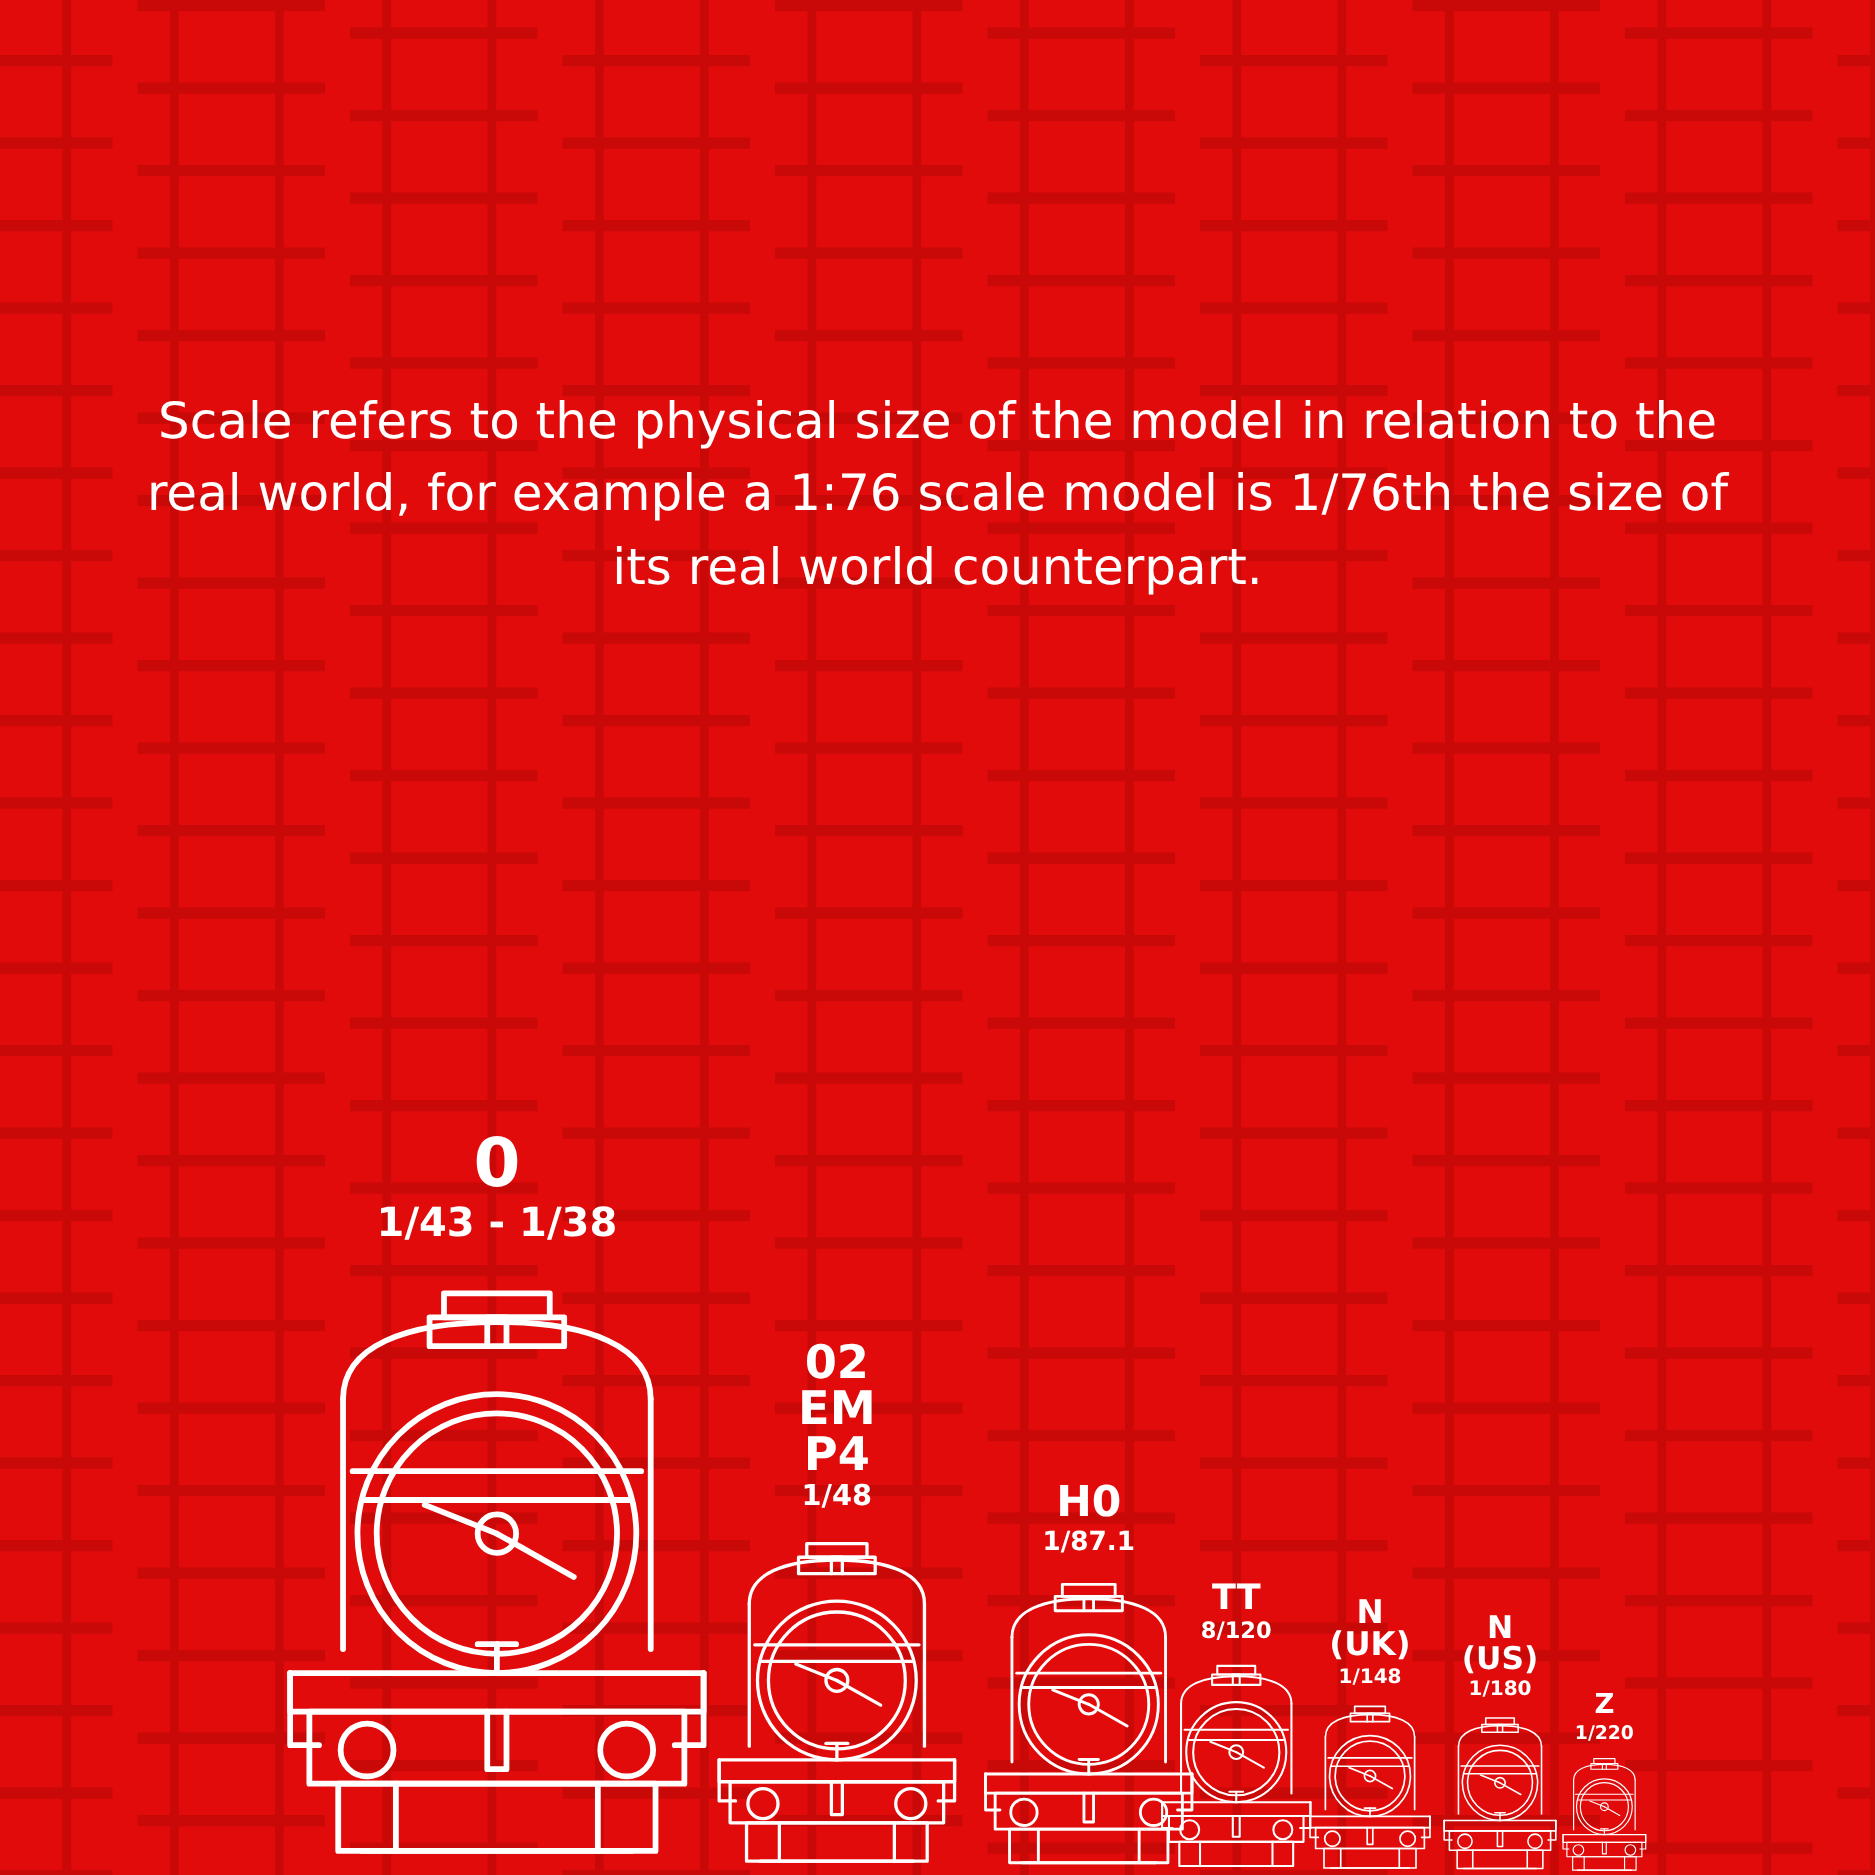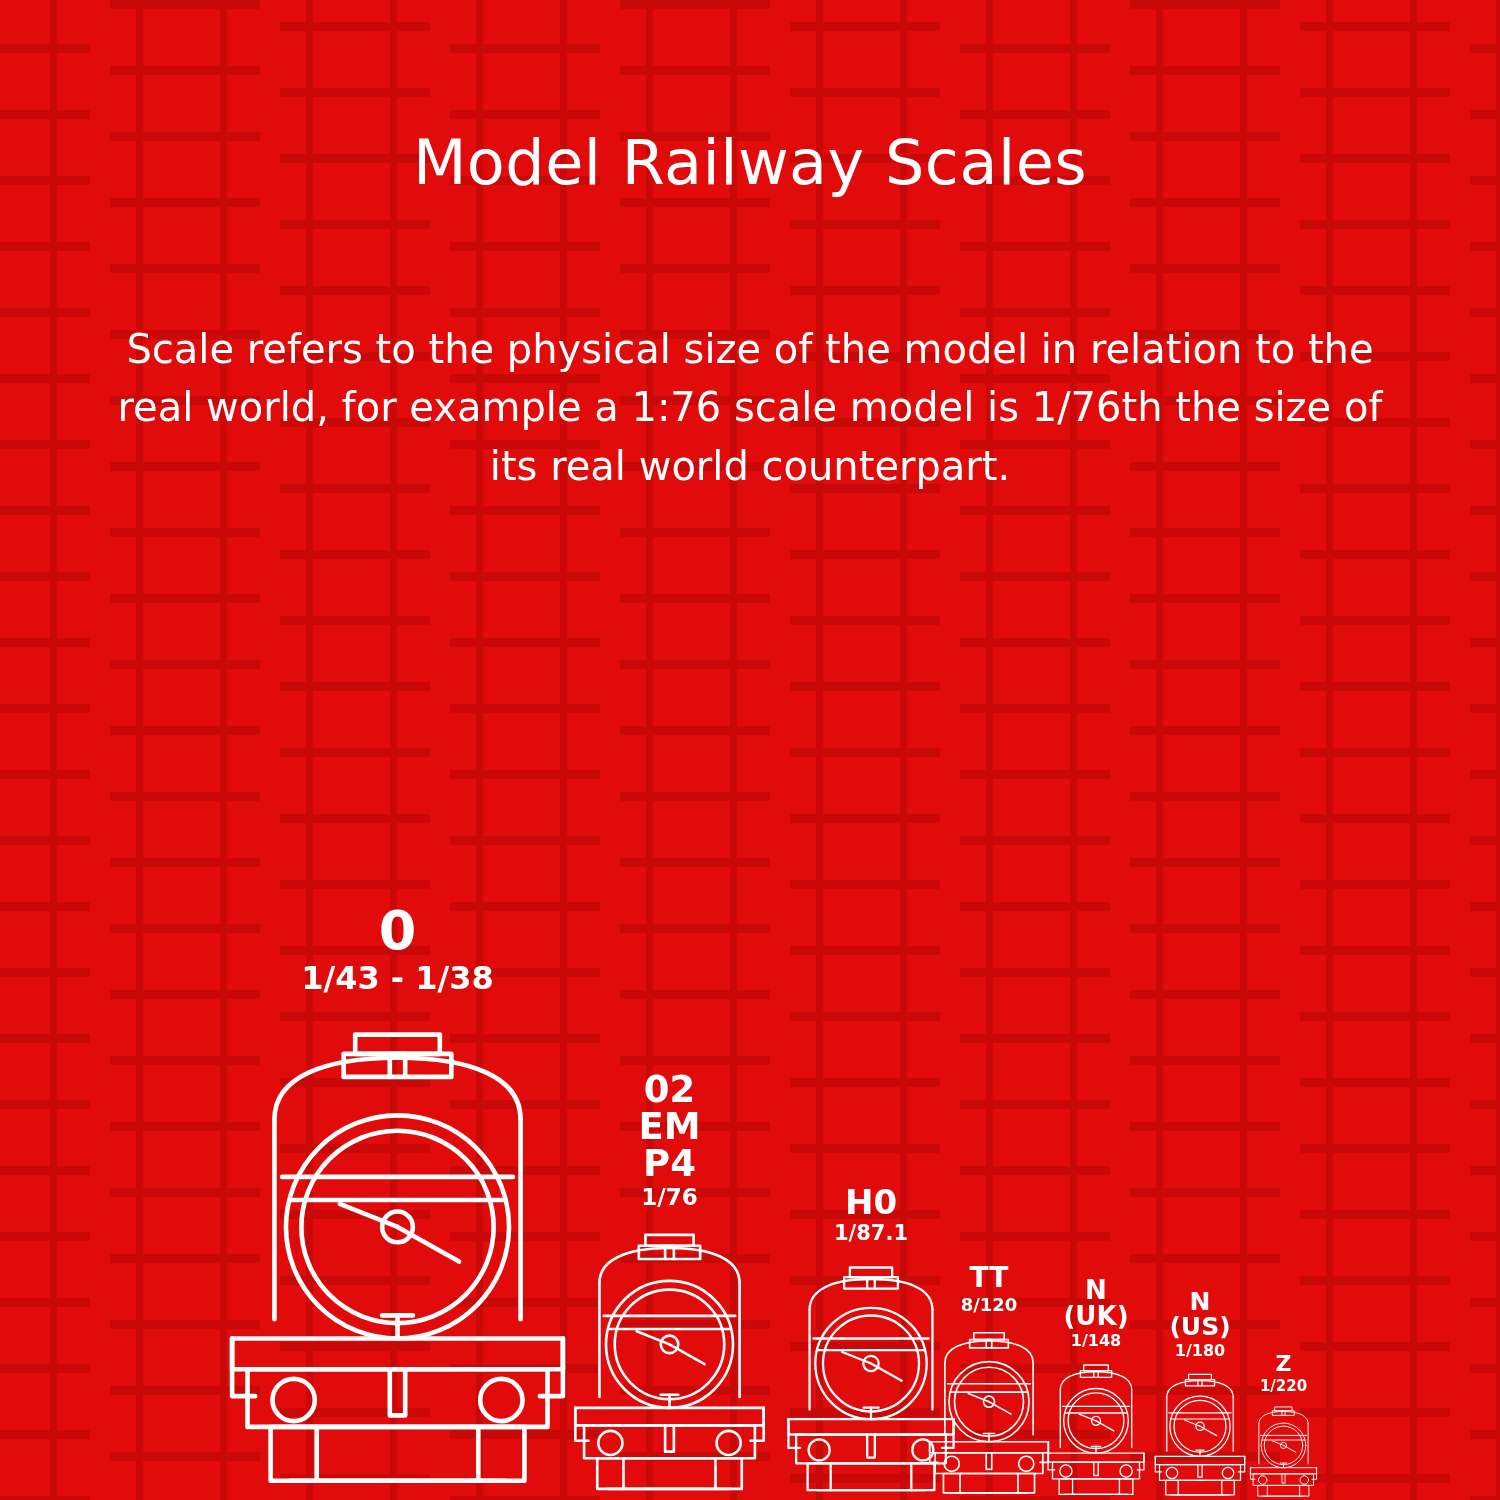--- a/index.html
+++ b/index.html
@@ -62,21 +62,21 @@
   .para {
     position: absolute;
     left: 110px;
     width: 1280px;
     text-align: center;
     color: #ffffff;
     font-size: 40px;
     line-height: 1.46;
     font-family: "DejaVu Sans", sans-serif;
   }
-  .para.p1 { top: 280px; }
+  .para.p1 { top: 268px; }
   .para.p2 { top: 548px; }
 
   
   .lineup {
     position: absolute;
     left: 0;
     bottom: 0;
     width: 1500px;
     height: 640px;
   }
@@ -375,21 +375,20 @@
         <div class="sleeper" style="top: 1206.24px;"></div>
         <div class="sleeper" style="top: 1272.24px;"></div>
         <div class="sleeper" style="top: 1338.24px;"></div>
         <div class="sleeper" style="top: 1404.24px;"></div>
         <div class="sleeper" style="top: 1470.24px;"></div>
         <div class="sleeper" style="top: 1536.24px;"></div>
         <div class="railline" style="left: 26px;"></div>
       </div>
     </div>
 
-  <h1 class="title">Model Railway Scales</h1>
 
   <p class="para p1">Scale refers to the physical size of the model in relation to the real world, for example a 1:76 scale model is 1/76th the size of its real world counterpart.</p>
 
   <div class="lineup" id="lineup">
       <div class="loco-group" style="left: 205px; width: 385px; height: 500px;">
         <div class="loco-label" style="margin-bottom: 6px;">
           <span class="name" style="font-size: 54px;">0</span>
           <span class="ratio" style="font-size: 32px;">1/43 - 1/38</span>
         </div>
   <svg class="loco-svg" width="385" height="500" viewBox="0 0 200 260" xmlns="http://www.w3.org/2000/svg">
@@ -436,21 +435,21 @@
       <path d="M100 176 v-12"></path>
       <path d="M92 164 h16"></path>
     </g>
   </svg>
       </div>
       <div class="loco-group" style="left: 560px; width: 219px; height: 285px;">
         <div class="loco-label" style="margin-bottom: 6px;">
           <span class="name" style="font-size: 37px;">02</span>
           <span class="name" style="font-size: 37px;">EM</span>
           <span class="name" style="font-size: 37px;">P4</span>
-          <span class="ratio" style="font-size: 23px;">1/76</span>
+          <span class="ratio" style="font-size: 23px;">1/48</span>
         </div>
   <svg class="loco-svg" width="219" height="285" viewBox="0 0 200 260" xmlns="http://www.w3.org/2000/svg">
     <g fill="none" stroke="#ffffff" stroke-width="2.4" stroke-linejoin="round" stroke-linecap="round">
 
       <path d="M78 18 h44 v10 h-44 z"></path>
       <path d="M72 28 h56 v12 h-56 z"></path>
 
       <path d="M36 62 C36 40 62 30 100 30 C138 30 164 40 164 62"></path>
 
       <circle cx="100" cy="118" r="58"></circle>

